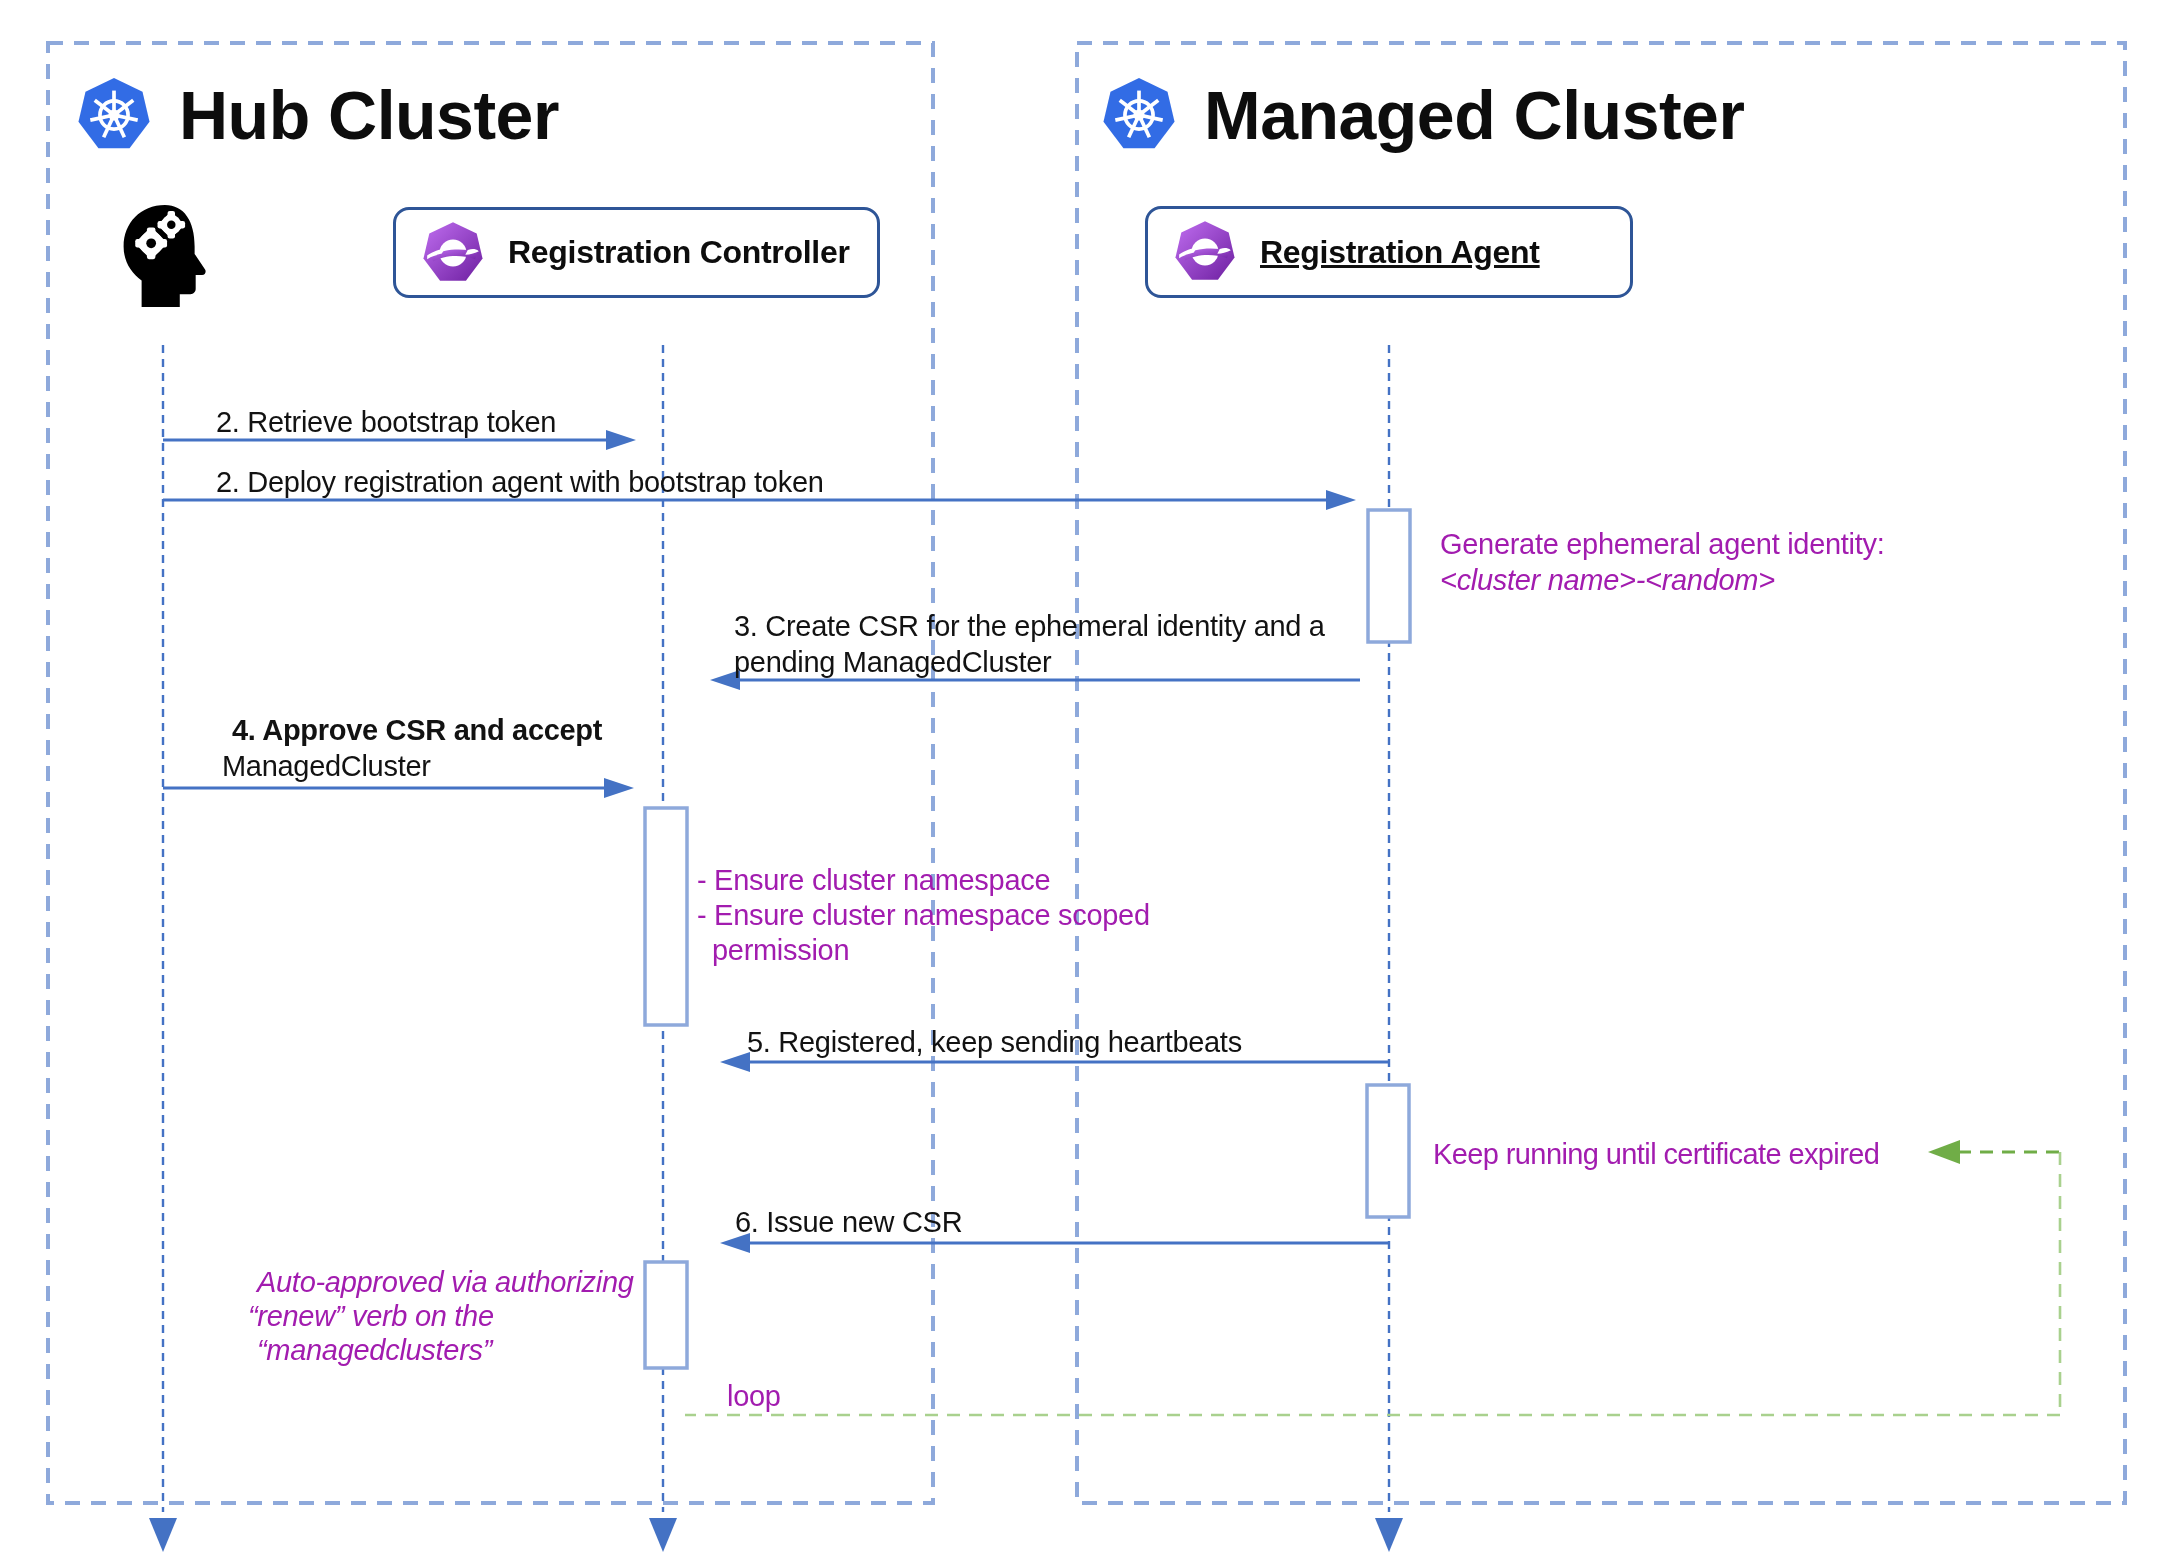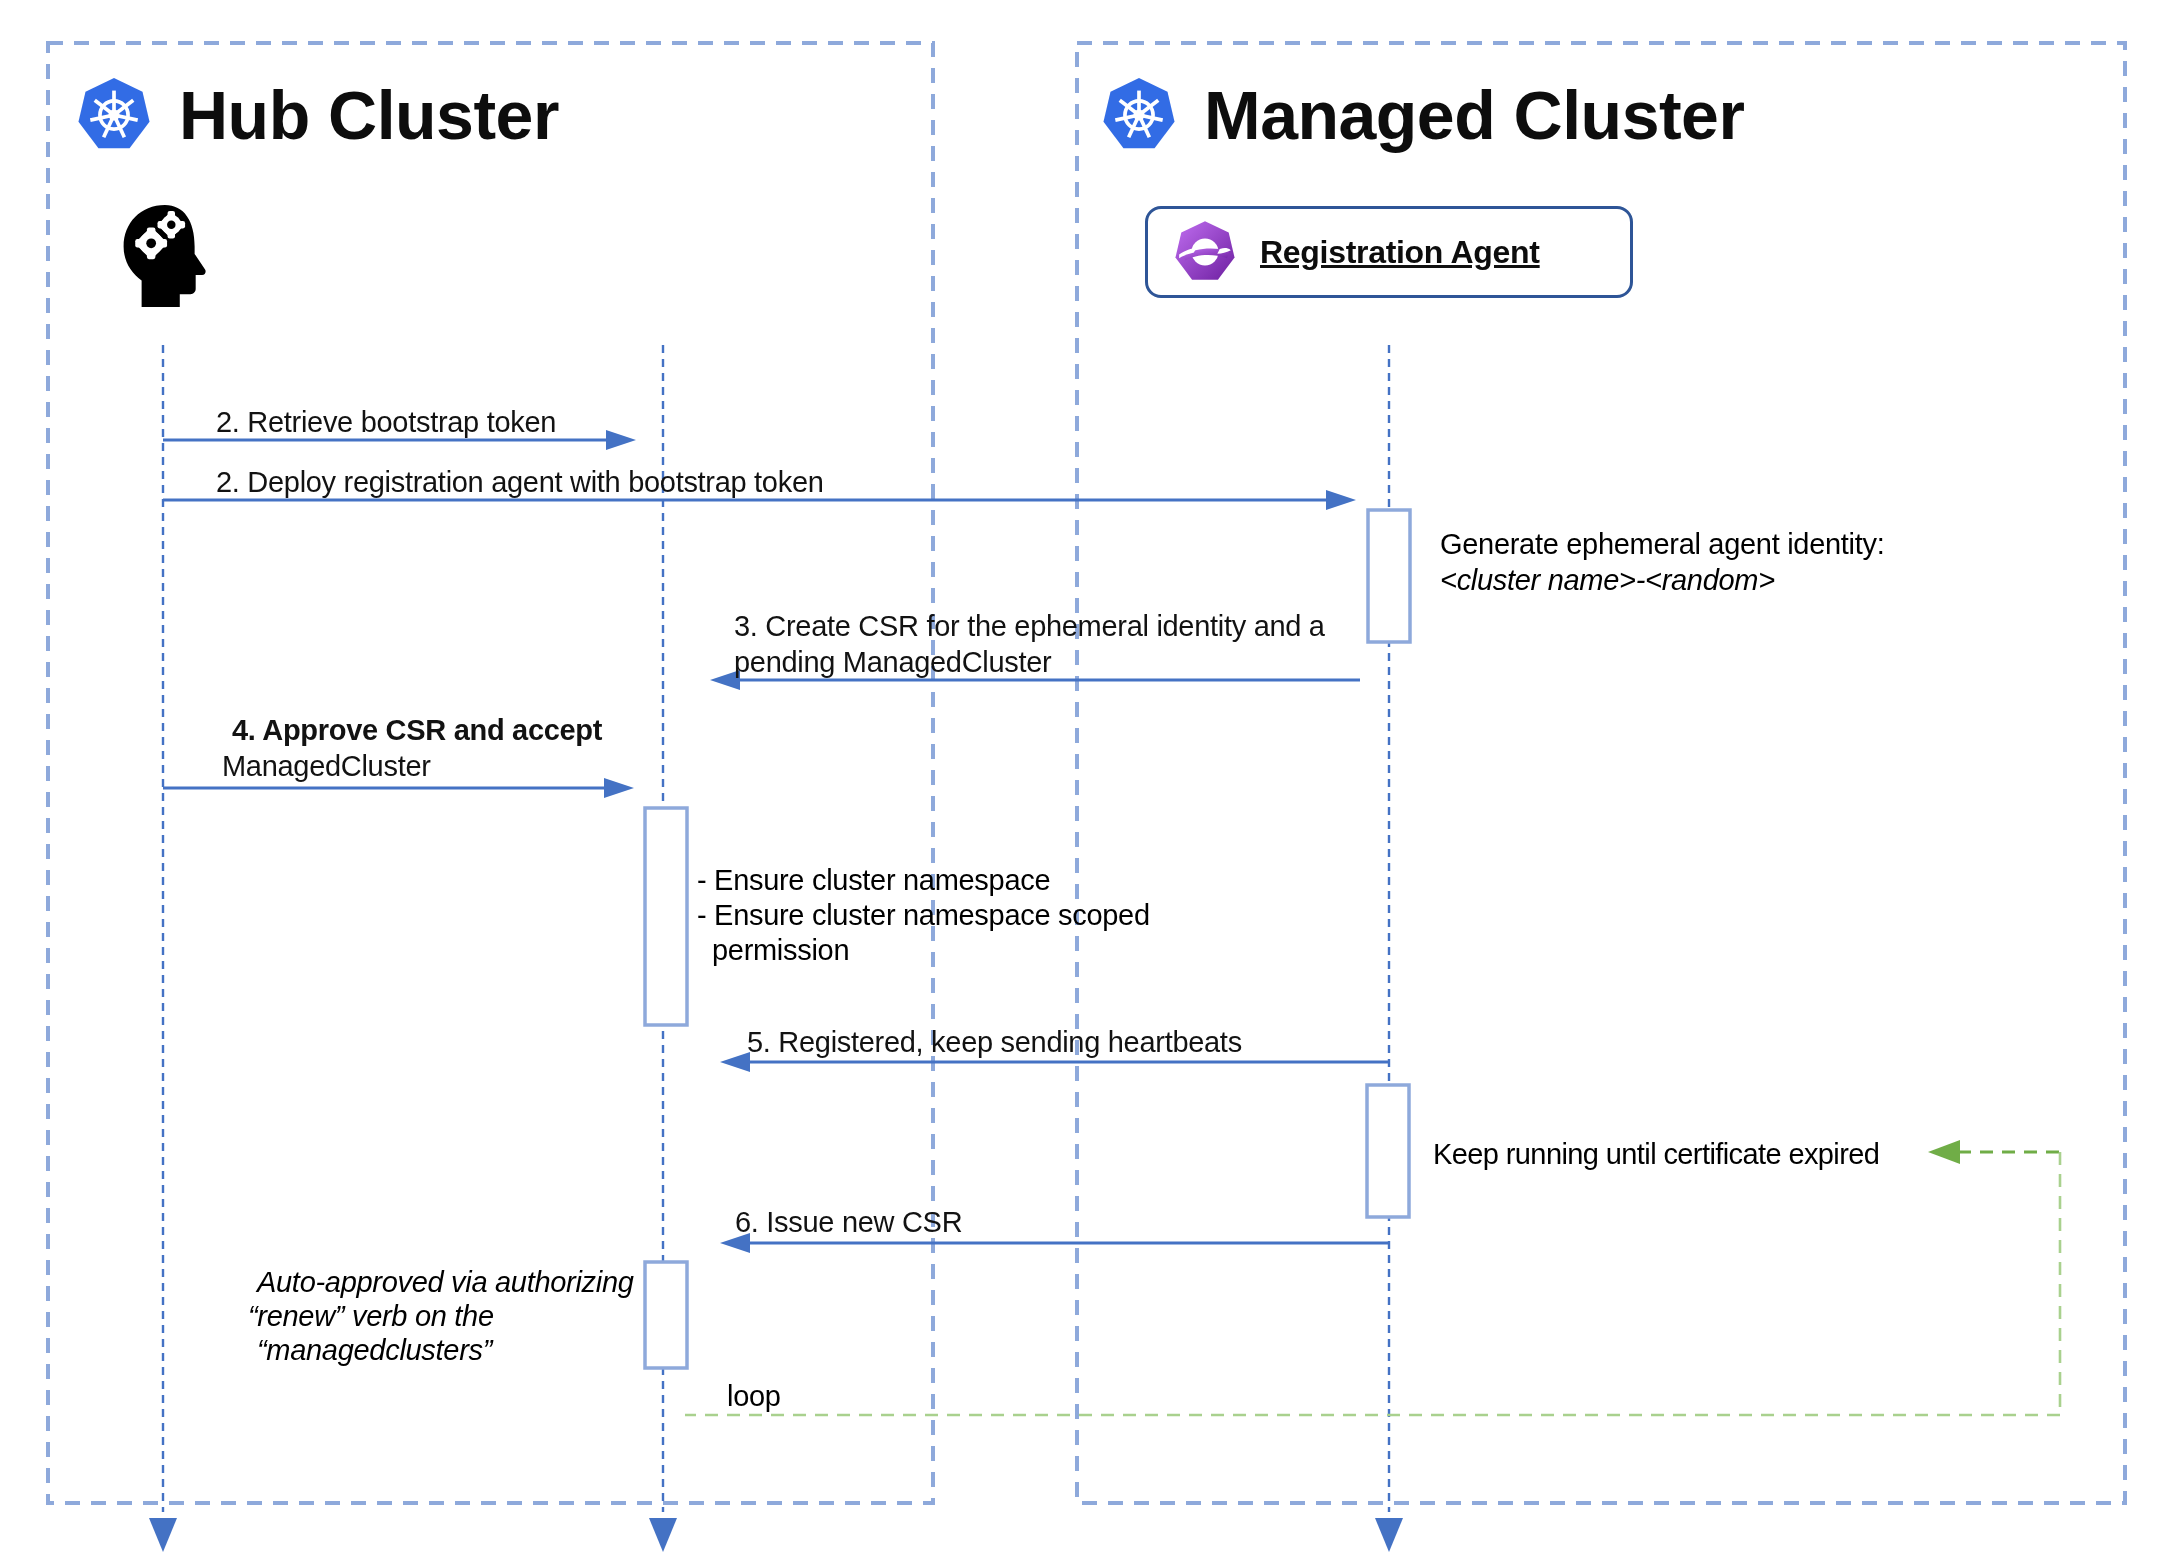--- a/index.html
+++ b/index.html
@@ -4,21 +4,21 @@
 <style>
   html,body{margin:0;padding:0;background:#ffffff;}
   #canvas{
     position:relative;width:2182px;height:1564px;background:#ffffff;
     font-family:"Liberation Sans","DejaVu Sans",sans-serif;color:#111;
     overflow:hidden;
   }
   #diagram-svg{position:absolute;left:0;top:0;z-index:1;}
   .txt{position:absolute;z-index:3;white-space:nowrap;letter-spacing:-0.3px;}
   .msg{font-size:29px;line-height:36px;color:#121212;}
-  .note{font-size:29px;line-height:36px;color:#000000;}
+  .note{font-size:29px;line-height:36px;color:#a21caf;}
   .italic{font-style:italic;}
   .cluster-title{font-size:68px;font-weight:700;letter-spacing:-0.5px;color:#0d0d0d;}
   .title-row{position:absolute;z-index:3;display:flex;align-items:center;gap:28px;}
   .actor-box{
     position:absolute;z-index:3;display:flex;align-items:center;justify-content:flex-start;
     background:#fff;border:3px solid #2E5597;border-radius:16px;box-sizing:border-box;
     padding-left:26px;gap:24px;
   }
   .actor-label{font-size:32px;font-weight:700;letter-spacing:-0.3px;color:#0d0d0d;}
   .icon{display:block;}
@@ -120,20 +120,36 @@
       <g fill="#ffffff">
         <rect x="37" y="17" width="26" height="7" rx="2"></rect>
         <rect x="46.5" y="7.5" width="7" height="26" rx="2"></rect>
         <rect x="41" y="12" width="18" height="18" rx="3" transform="rotate(45 50 20.5)"></rect>
         <circle cx="50" cy="20.5" r="9.4"></circle>
       </g>
       <circle cx="50" cy="20.5" r="4" fill="#000000"></circle>
     </g>
   </svg>
 
+  <div class="actor-box" style="left:393px;top:207px;width:487px;height:91px;">
+    <svg class="icon" width="62" height="64" viewBox="0 0 100 104">
+      <defs>
+        <linearGradient id="g1" x1="0" y1="0" x2="1" y2="1">
+          <stop offset="0" stop-color="#c06ef0"></stop>
+            <stop offset="1" stop-color="#6d1fa0"></stop>
+        </linearGradient>
+      </defs>
+      <polygon points="50,2 88.5,20.5 98,61 71,97 29,97 2,61 11.5,20.5" fill="url(#g1)"></polygon>
+      <circle cx="50" cy="52" r="22" fill="#ffffff"></circle>
+      <path d="M14 58C34 44 66 44 90 50L86 62C62 54 34 56 18 66Z" fill="url(#g1)"></path>
+      <path d="M8 56c10-7 20-10 28-11l-4 8c-8 2-16 4-24 9Z" fill="#ffffff"></path>
+      <path d="M92 49c-8 4-14 5-22 6l4-8c8-2 12-2 18 2Z" fill="#ffffff"></path>
+    </svg>
+    <div class="actor-label">Registration Controller</div>
+  </div>
 
   <div class="actor-box" style="left:1145px;top:206px;width:488px;height:92px;text-decoration:underline;">
     <svg class="icon" width="62" height="64" viewBox="0 0 100 104">
       <defs>
         <linearGradient id="g2" x1="0" y1="0" x2="1" y2="1">
           <stop offset="0" stop-color="#c06ef0"></stop>
             <stop offset="1" stop-color="#6d1fa0"></stop>
         </linearGradient>
       </defs>
       <polygon points="50,2 88.5,20.5 98,61 71,97 29,97 2,61 11.5,20.5" fill="url(#g2)"></polygon>

